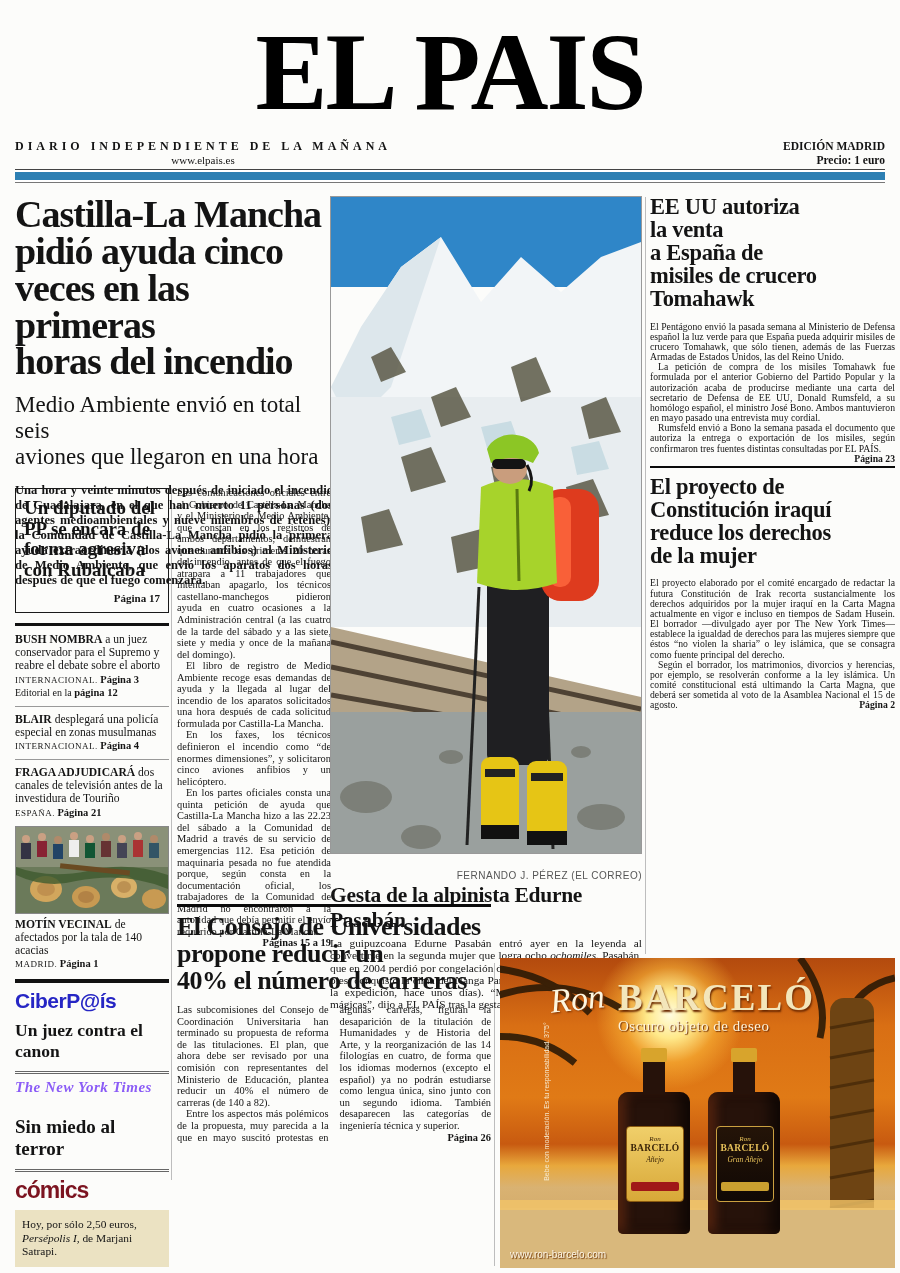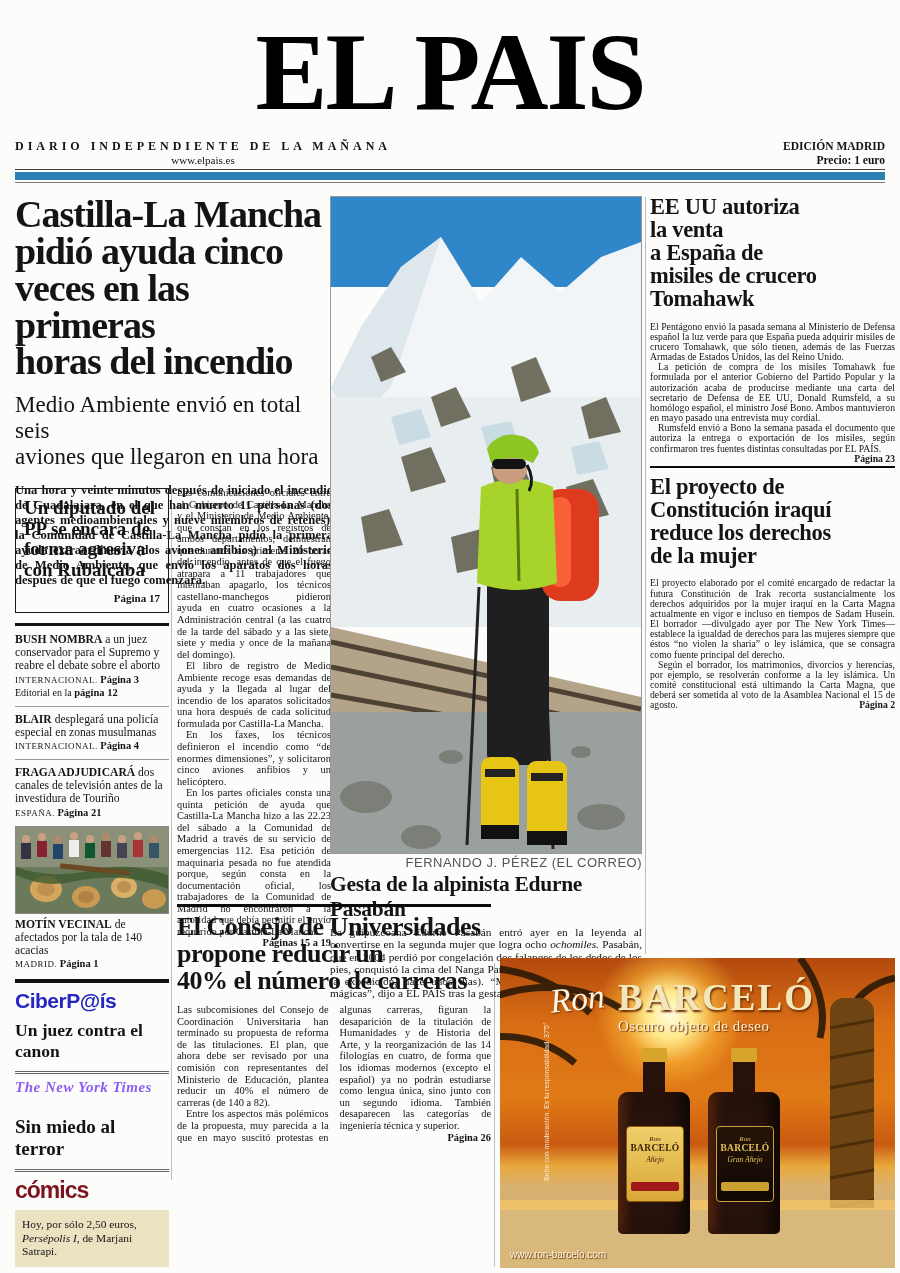--- a/index.html
+++ b/index.html
@@ -57,22 +57,22 @@
   .nyt-hl{font-size:19px;font-weight:bold;margin-top:20px;}
   .comics-logo{font-family:"Liberation Sans",sans-serif;font-weight:bold;font-size:23px;
                color:#7c1420;letter-spacing:-1px;}
   .promo-box{background:#ebe2c2;padding:8px 7px;font-size:11.4px;line-height:1.18;margin-top:6px;}
   .peli-logo{font-family:"Liberation Sans",sans-serif;font-weight:bold;font-size:13.5px;
              color:#f6d41e;letter-spacing:.5px;margin-top:10px;
              text-shadow:-1px -1px 0 #2a62b8,1px -1px 0 #2a62b8,-1px 1px 0 #2a62b8,1px 1px 0 #2a62b8,0 2px 0 #1a4288;}
   
   .photo-block{position:absolute;left:330px;top:196px;width:312px;}
   .photo-block svg.mainphoto{display:block;border:1px solid #999;}
-  .credit{text-align:right;font-family:"Liberation Sans",sans-serif;font-size:13px;color:#555;
-          letter-spacing:.5px;margin-top:1px;}
+  .credit{text-align:right;font-family:"Liberation Sans",sans-serif;font-size:10px;color:#555;
+          letter-spacing:.5px;margin-top:16px;}
   .gesta-hl{font-size:21.5px;font-weight:bold;margin-top:2px;letter-spacing:-.3px;}
   .gesta-body{font-size:11.3px;line-height:12.3px;text-align:justify;margin-top:4px;}
   
   .right-col{position:absolute;left:650px;top:196px;width:245px;}
   .rc-hl{font-size:22.5px;font-weight:bold;line-height:1.02;letter-spacing:-.3px;}
   .rc-body{margin-top:11px;font-size:9.7px;line-height:10.15px;text-align:justify;}
   .rc-body p+p{text-indent:8px;}
   .rc-rule{height:2px;background:#0a0a0a;margin:12px 0 8px;}
   
   .univ{position:absolute;left:177px;top:904px;width:314px;}

